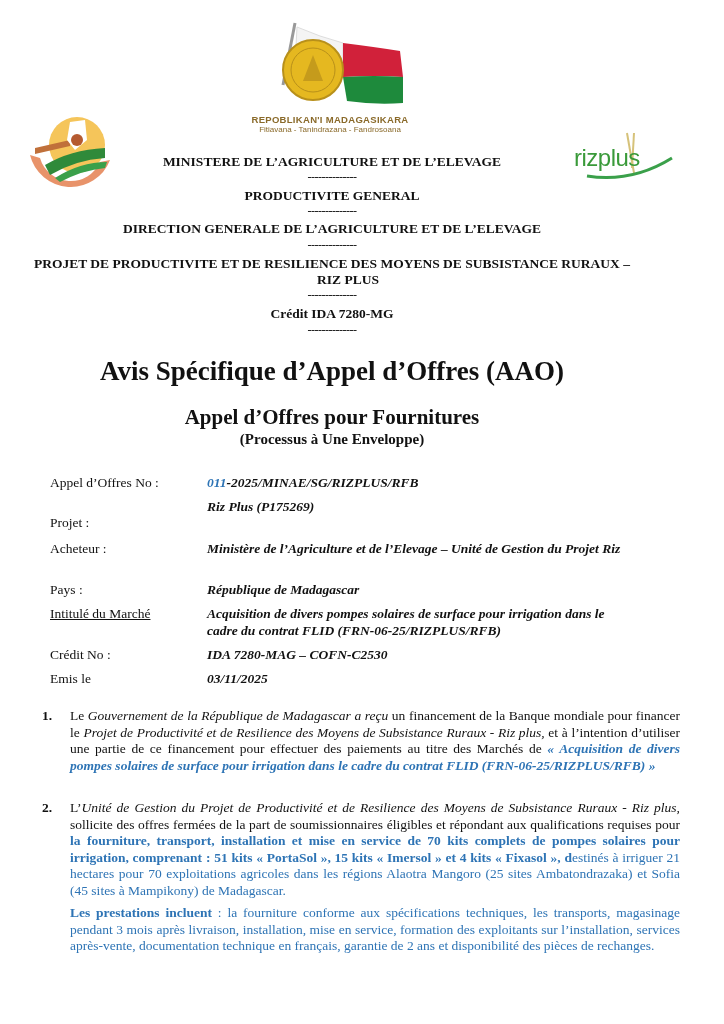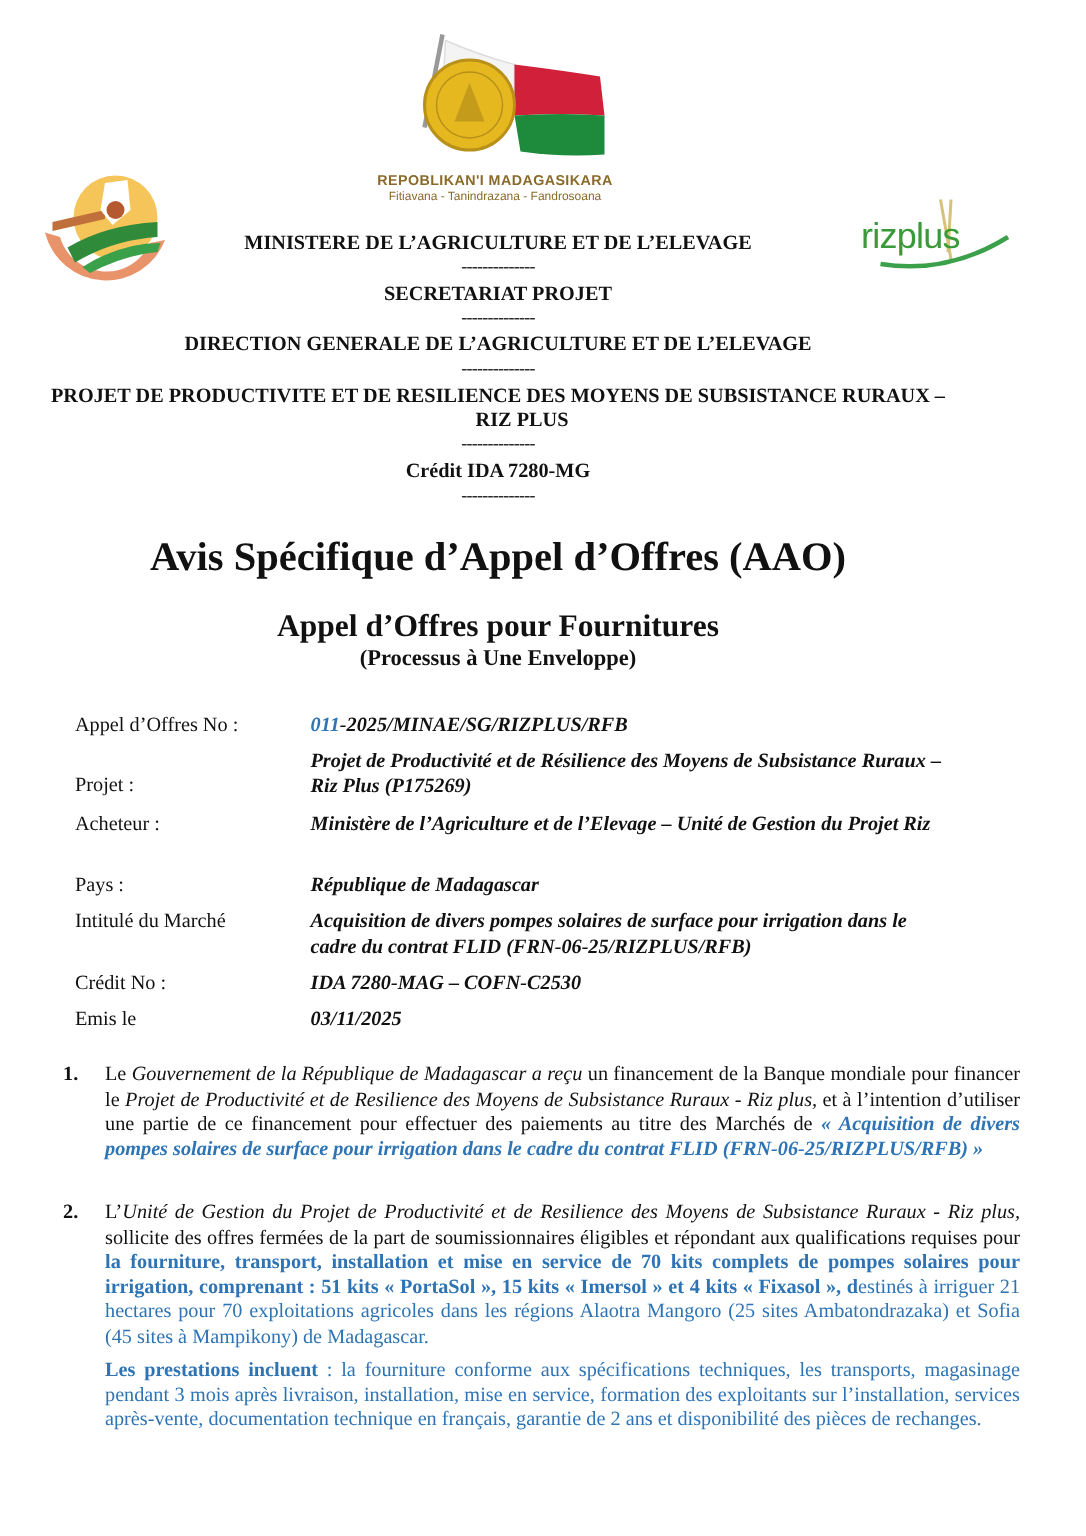--- a/index.html
+++ b/index.html
@@ -52,53 +52,52 @@
   <svg width="105" height="60" viewBox="0 0 105 60">
     <path d="M55 5 L62 45" stroke="#d6c27a" stroke-width="2"></path>
     <path d="M62 5 L60 40" stroke="#d6c27a" stroke-width="2"></path>
     <path d="M15 48 Q60 55 100 30" stroke="#3aa04a" stroke-width="3" fill="none"></path>
   </svg>
   <div style="position:absolute;left:2px;top:16px;font-family:'Liberation Sans',sans-serif;font-size:24px;color:#3a9a3a;letter-spacing:-0.5px;">rizplus</div>
 </div>
 
 <div class="abs center hdr" style="top:154px;">MINISTERE DE L’AGRICULTURE ET DE L’ELEVAGE</div>
 <div class="abs center dash" style="top:172px;">--------------</div>
-<div class="abs center hdr" style="top:188px;">SECRETARIAT PROJET</div>
+<div class="abs center hdr" style="top:188px;">PRODUCTIVITE GENERAL</div>
 <div class="abs center dash" style="top:206px;">--------------</div>
 <div class="abs center hdr" style="top:221px;">DIRECTION GENERALE DE L’AGRICULTURE ET DE L’ELEVAGE</div>
 <div class="abs center dash" style="top:240px;">--------------</div>
 <div class="abs center hdr" style="top:256px;">PROJET DE PRODUCTIVITE ET DE RESILIENCE DES MOYENS DE SUBSISTANCE RURAUX –</div>
 <div class="abs center hdr" style="top:272px;padding-left:16px;">RIZ PLUS</div>
 <div class="abs center dash" style="top:290px;">--------------</div>
 <div class="abs center hdr" style="top:306px;">Crédit IDA 7280-MG</div>
 <div class="abs center dash" style="top:325px;">--------------</div>
 
 <div class="abs center title1" style="top:356px;">Avis Spécifique d’Appel d’Offres (AAO)</div>
 <div class="abs center title2" style="top:405px;">Appel d’Offres pour Fournitures</div>
 <div class="abs center title3" style="top:431px;">(Processus à Une Enveloppe)</div>
 
 <div>
   <div class="abs row-label" style="top:474px;">Appel d’Offres No :</div>
   <div class="abs row-val" style="top:474px;"><span class="blue">011</span><span>-2025/MINAE/SG/RIZPLUS/RFB</span></div>
 
   <div class="abs row-label" style="top:514px;">Projet :</div>
   <div class="abs row-val" style="top:498px;">
-      <div>Projet de Productivité et de Résilience des Moyens de Subsistance Ruraux –</div>
       <div>Riz Plus (P175269)</div>
     </div>
 
   <div class="abs row-label" style="top:540px;">Acheteur :</div>
   <div class="abs row-val" style="top:540px;">
       <div>Ministère de l’Agriculture et de l’Elevage – Unité de Gestion du Projet Riz</div>
     </div>
 
   <div class="abs row-label" style="top:581px;">Pays :</div>
   <div class="abs row-val" style="top:581px;">République de Madagascar</div>
 
-  <div class="abs row-label" style="top:605px;">Intitulé du Marché</div>
+  <div class="abs row-label" style="top:605px;text-decoration:underline;">Intitulé du Marché</div>
   <div class="abs row-val" style="top:605px;">
       <div>Acquisition de divers pompes solaires de surface pour irrigation dans le</div>
       <div>cadre du contrat FLID (FRN-06-25/RIZPLUS/RFB)</div>
     </div>
 
   <div class="abs row-label" style="top:646px;">Crédit No :</div>
   <div class="abs row-val" style="top:646px;">IDA 7280-MAG – COFN-C2530</div>
 
   <div class="abs row-label" style="top:670px;">Emis le</div>
   <div class="abs row-val" style="top:670px;">03/11/2025</div>

